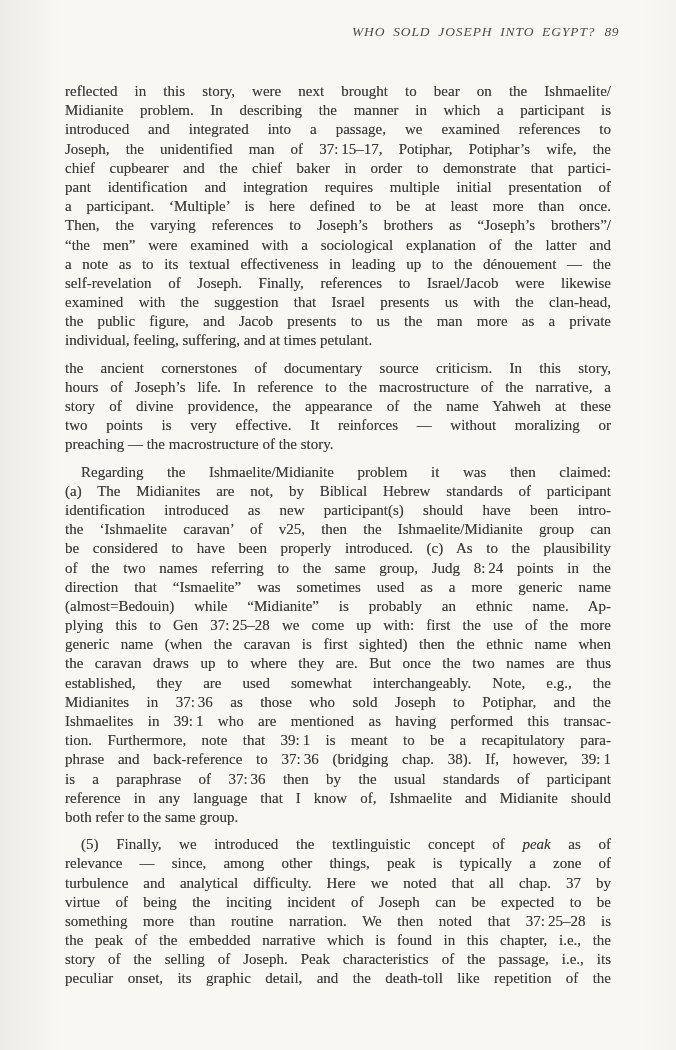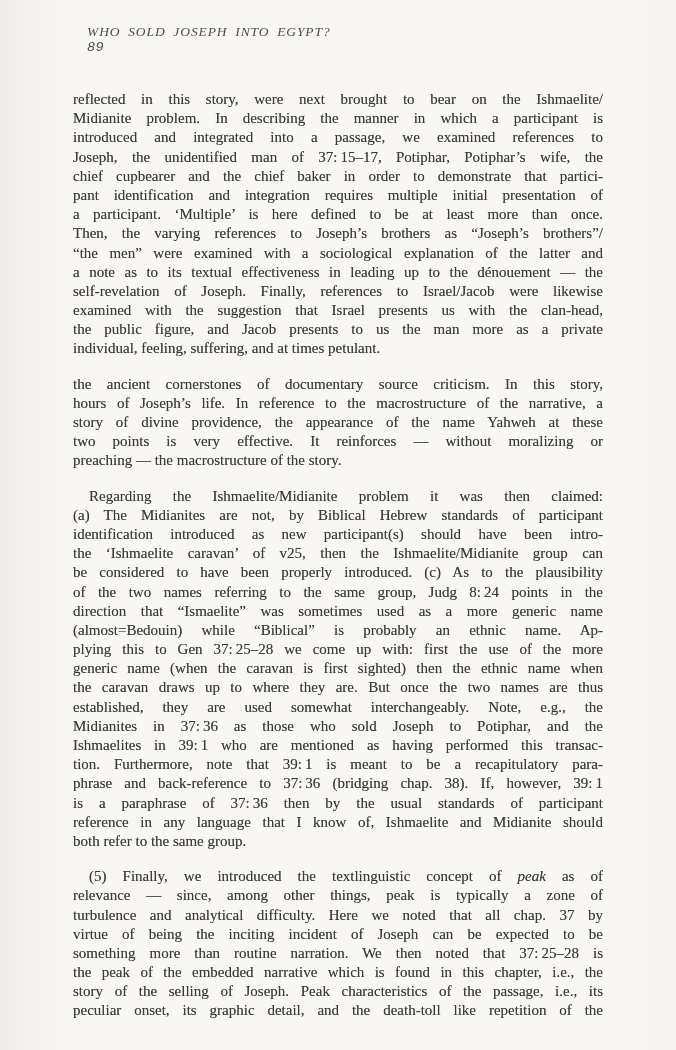--- a/index.html
+++ b/index.html
@@ -20,32 +20,31 @@
   .running-header {
     position: absolute;
     top: 24px; left: 57px; width: 562px;
     display: flex; justify-content: flex-end; align-items: baseline;
     font-style: italic;
     font-size: 13.5px;
     letter-spacing: 0.9px;
     word-spacing: 3.5px;
     color: #4b4b4b;
     white-space: nowrap;
-    flex-direction: column;
   }
-  .running-header .pageno { margin-left: 30px; letter-spacing: 0.5px; font-family: Liberation Mono, monospace; }
+  .running-header .pageno { margin-left: 9px; letter-spacing: 0.5px; }
   .page-body {
     position: absolute;
     top: 74px; left: 57px; width: 562px;
     font-size: 15px;
     line-height: 19.2px;
     color: #3a3a3a;
     text-shadow: 0 0 0.45px rgba(58,58,58,0.55);
   }
-  .para { margin: 16px; }
+  .para { margin: 8px; }
   .line {
     text-align: justify;
     text-align-last: justify;
     -moz-text-align-last: justify;
     height: 19.2px;
     overflow: visible;
     white-space: normal;
   }
   .line.first { text-indent: 16px; }
   .line.end { text-align-last: left; -moz-text-align-last: left; }
@@ -84,21 +83,21 @@
         <div class="line end"><span>preaching — the macrostructure of the story.</span></div>
       </div>
       <div class="para">
         <div class="line first"><span>Regarding the Ishmaelite/Midianite problem it was then claimed:</span></div>
         <div class="line"><span>(a) The Midianites are not, by Biblical Hebrew standards of participant</span></div>
         <div class="line"><span>identification introduced as new participant(s) should have been intro-</span></div>
         <div class="line"><span>the ‘Ishmaelite caravan’ of v25, then the Ishmaelite/Midianite group can</span></div>
         <div class="line"><span>be considered to have been properly introduced. (c) As to the plausibility</span></div>
         <div class="line"><span>of the two names referring to the same group, Judg 8: 24 points in the</span></div>
         <div class="line"><span>direction that “Ismaelite” was sometimes used as a more generic name</span></div>
-        <div class="line"><span>(almost=Bedouin) while “Biblical” is probably an ethnic name. Ap-</span></div>
+        <div class="line"><span>(almost=Bedouin) while “Midianite” is probably an ethnic name. Ap-</span></div>
         <div class="line"><span>plying this to Gen 37: 25–28 we come up with: first the use of the more</span></div>
         <div class="line"><span>generic name (when the caravan is first sighted) then the ethnic name when</span></div>
         <div class="line"><span>the caravan draws up to where they are. But once the two names are thus</span></div>
         <div class="line"><span>established, they are used somewhat interchangeably. Note, e.g., the</span></div>
         <div class="line"><span>Midianites in 37: 36 as those who sold Joseph to Potiphar, and the</span></div>
         <div class="line"><span>Ishmaelites in 39: 1 who are mentioned as having performed this transac-</span></div>
         <div class="line"><span>tion. Furthermore, note that 39: 1 is meant to be a recapitulatory para-</span></div>
         <div class="line"><span>phrase and back-reference to 37: 36 (bridging chap. 38). If, however, 39: 1</span></div>
         <div class="line"><span>is a paraphrase of 37: 36 then by the usual standards of participant</span></div>
         <div class="line"><span>reference in any language that I know of, Ishmaelite and Midianite should</span></div>

